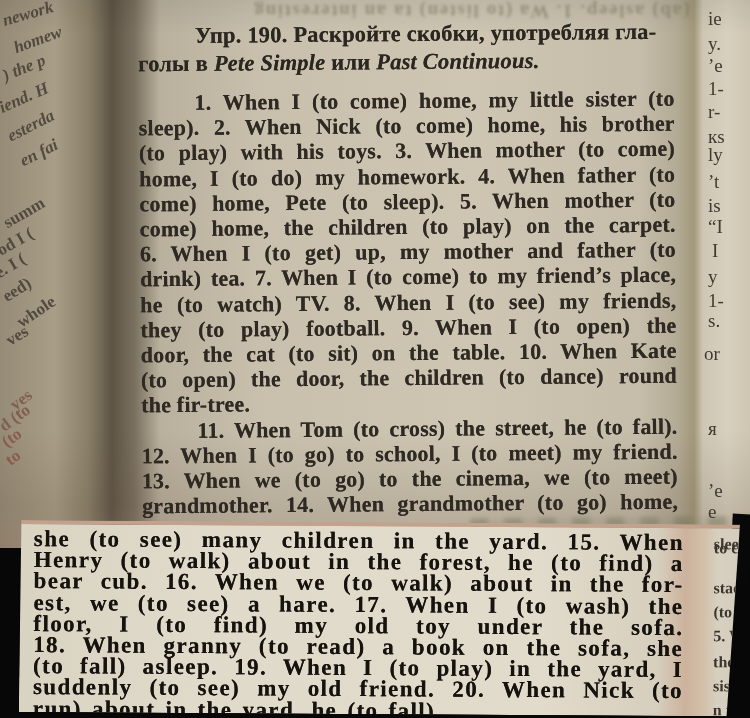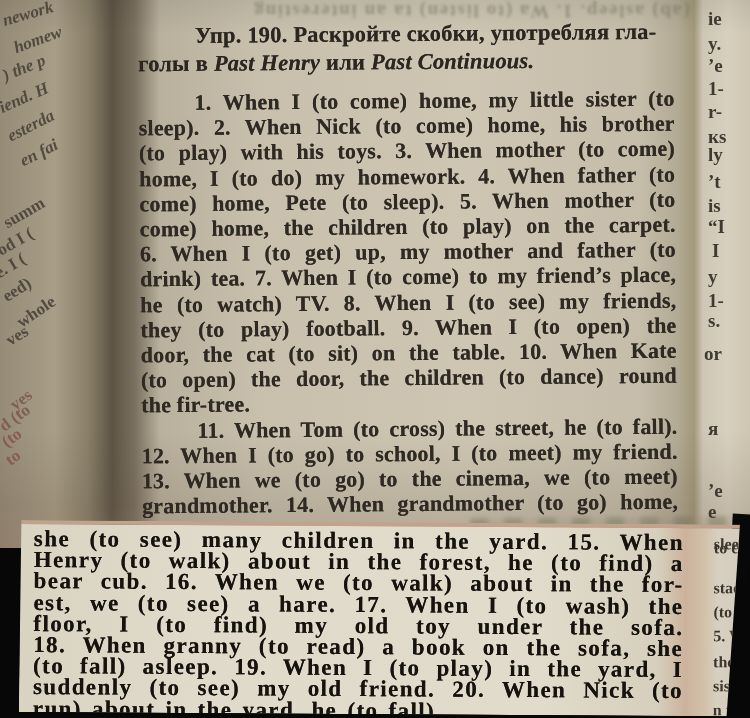--- a/index.html
+++ b/index.html
@@ -52,21 +52,21 @@
   .left-frags div:nth-of-type(10){left:2px;top:280px;transform:rotate(-32deg);}
   .left-frags div:nth-of-type(11){left:15px;top:302px;transform:rotate(-34deg);}
   .left-frags div:nth-of-type(12){left:6px;top:326px;transform:rotate(-32deg);}
   .left-frags div:nth-of-type(13){left:10px;top:390px;transform:rotate(-36deg);color:#7d584c;}
   .left-frags div:nth-of-type(14){left:-2px;top:408px;transform:rotate(-36deg);color:#7d584c;}
   .left-frags div:nth-of-type(15){left:2px;top:428px;transform:rotate(-36deg);color:#86564a;}
   .left-frags div:nth-of-type(16){left:6px;top:448px;transform:rotate(-37deg);color:#86564a;}
 
   
   .right-frags{position:absolute;right:0;top:0;width:52px;height:548px;color:#3f3a31;}
-  .right-frags div{position:absolute;left:10px;font-weight:700;font-size:19px;white-space:nowrap;}
+  .right-frags div{position:absolute;left:10px;font-weight:400;font-size:19px;white-space:nowrap;}
   .right-frags div:nth-of-type(1){top:8px;}
   .right-frags div:nth-of-type(2){top:33px;}
   .right-frags div:nth-of-type(3){top:55px;}
   .right-frags div:nth-of-type(4){top:78px;}
   .right-frags div:nth-of-type(5){top:101px;}
   .right-frags div:nth-of-type(6){top:126px;}
   .right-frags div:nth-of-type(7){top:144px;}
   .right-frags div:nth-of-type(8){top:171px;}
   .right-frags div:nth-of-type(9){top:195px;}
   .right-frags div:nth-of-type(10){top:216px;}
@@ -132,21 +132,21 @@
         <div>ves</div>
         <div>yes</div>
         <div>d (to</div>
         <div>(to</div>
         <div>to</div>
       </div>
 
     <div class="main-text">
       <div class="h1">Упр. 190. Раскройте скобки, употребляя гла-</div>
       <div class="h2">
-        <span>голы в </span><i>Past Henry</i><span> или </span><i>Past Continuous.</i>
+        <span>голы в </span><i>Pete Simple</i><span> или </span><i>Past Continuous.</i>
       </div>
       <div class="body-lines">
 
       <div class="bline" data-variant="indent">1. When I (to come) home, my little sister (to</div>
           <div class="bline">sleep). 2. When Nick (to come) home, his brother</div>
           <div class="bline">(to play) with his toys. 3. When mother (to come)</div>
           <div class="bline">home, I (to do) my homework. 4. When father (to</div>
           <div class="bline">come) home, Pete (to sleep). 5. When mother (to</div>
           <div class="bline">come) home, the children (to play) on the carpet.</div>
           <div class="bline">6. When I (to get) up, my mother and father (to</div>

